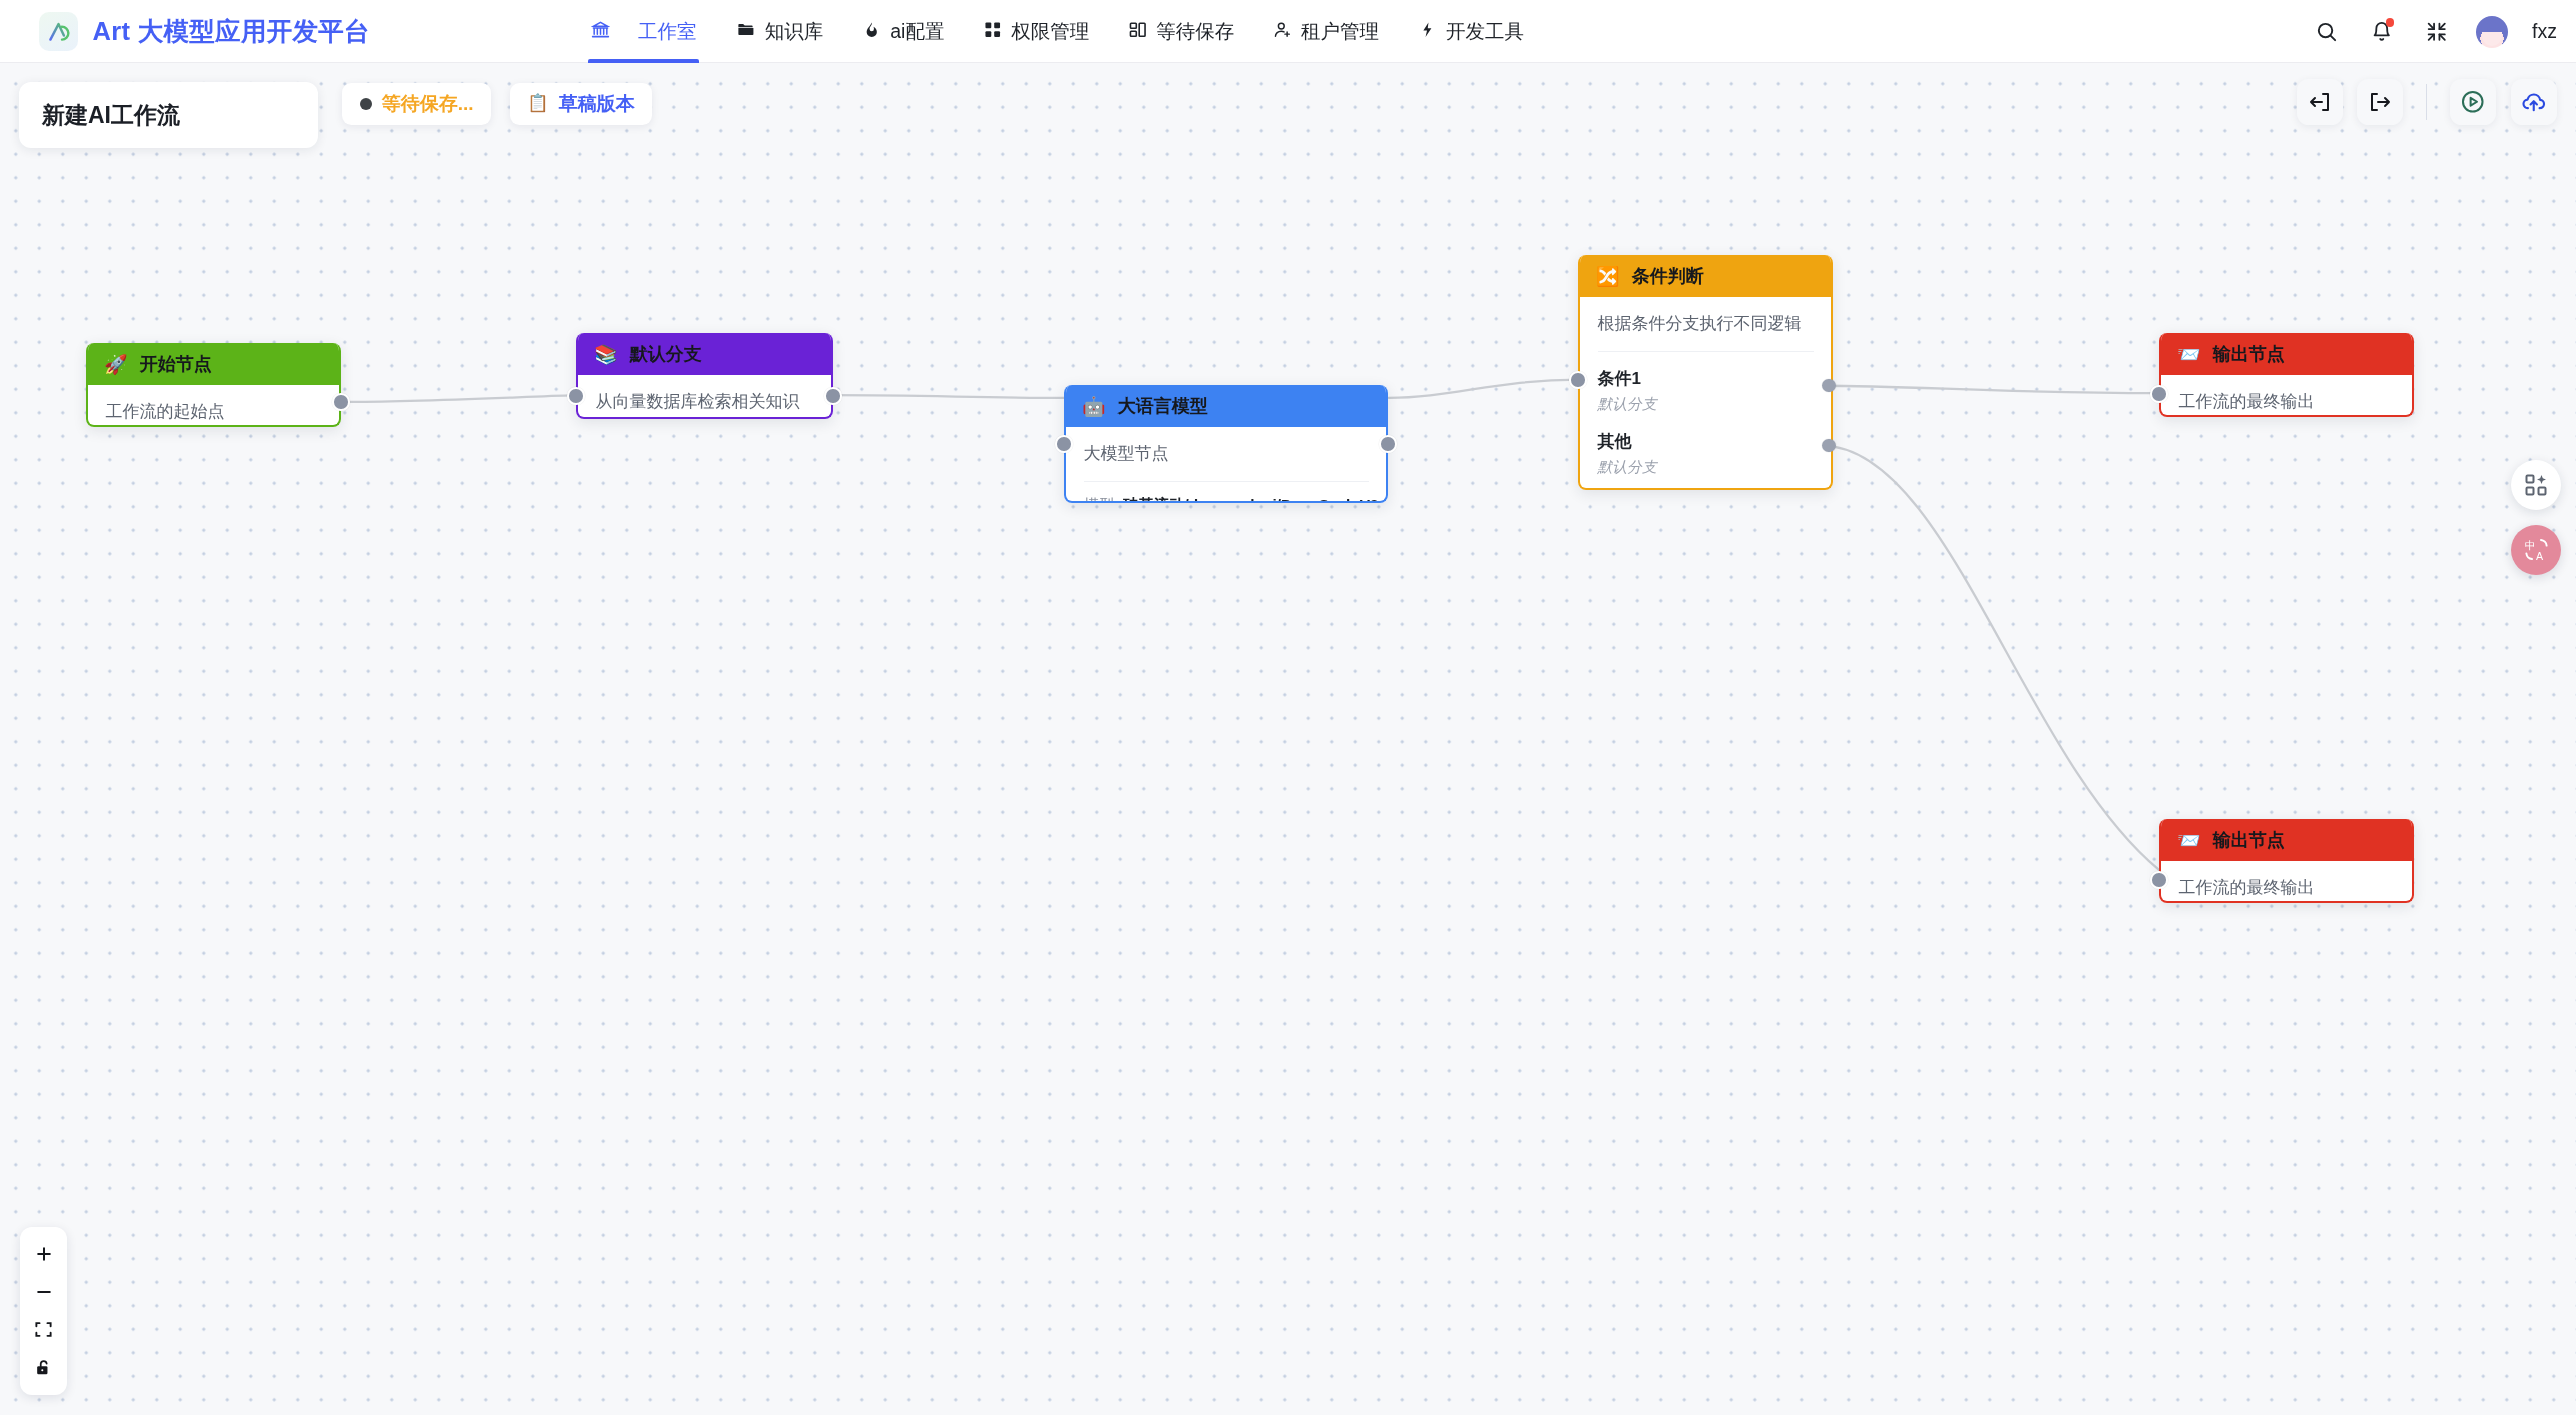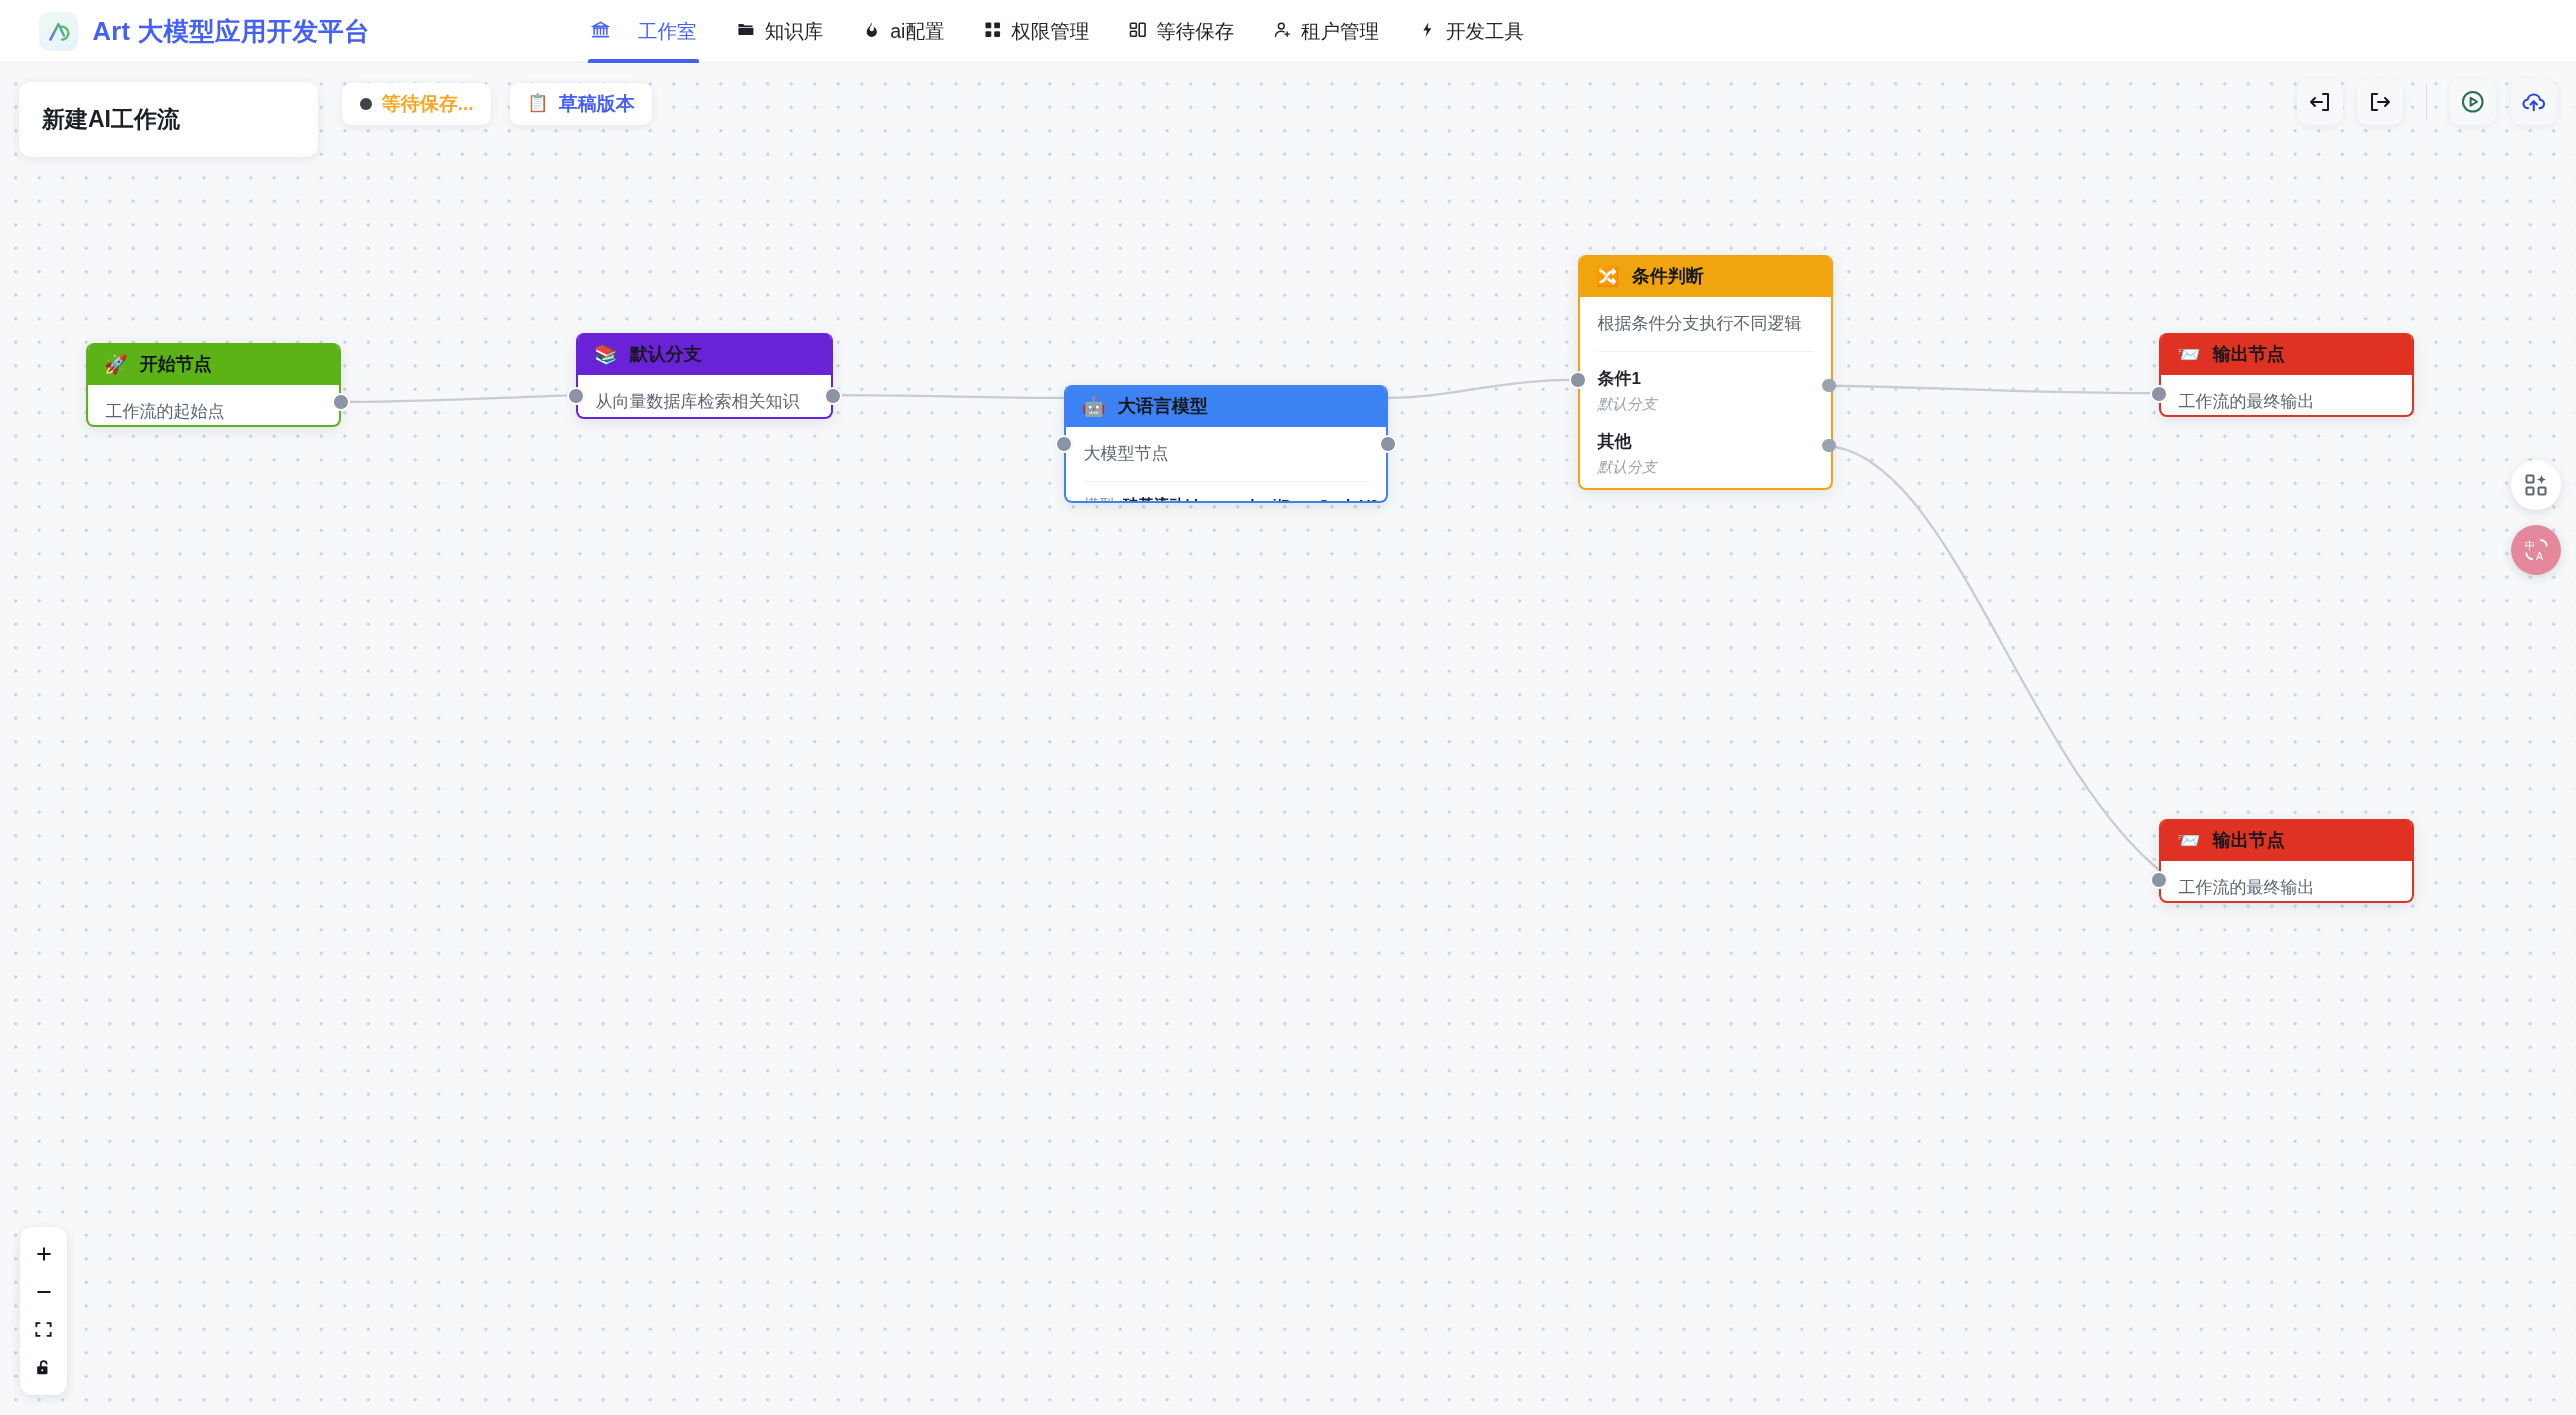--- a/index.html
+++ b/index.html
@@ -79,21 +79,21 @@
   .uname { font-size: 19.5px; color: #1f2329; white-space: nowrap; }
 
   
   .subbar {
     position: absolute; top: 63px; left: 0;
     width: 2576px; height: 70px;
     z-index: 30; pointer-events: none;
   }
   .wf-card {
     position: absolute; left: 19px; top: 19px;
-    width: 299px; height: 75px;
+    width: 299px; height: 66px;
     background: #fff; border-radius: 12px;
     box-shadow: 0 2px 10.7px rgba(20,30,60,.09);
     display: flex; align-items: center;
     padding: 0 23px; pointer-events: auto;
   }
   .wf-title { font-size: 23px; font-weight: 700; color: #1b1f26; white-space: nowrap; }
 
   .chip {
     position: absolute; top: 20px; height: 42px;
     background: #fff; border-radius: 9.4px;
@@ -293,20 +293,43 @@
     <div class="nav-item">
       <span class="nav-ico">
         <svg width="17.5" height="17.5" viewBox="0 0 24 24" fill="#1f2329">
           <path d="M13 2L6 13h5l-2 9 8-12h-5l1-8z"></path>
         </svg>
       </span>
       <span>开发工具</span>
     </div>
   </div>
 
+  <div class="head-right">
+    <div class="hbtn">
+      <svg width="23" height="23" viewBox="0 0 24 24" fill="none" stroke="#1f2329" stroke-width="2" stroke-linecap="round">
+        <circle cx="11" cy="11" r="7"></circle>
+          <path d="M16.5 16.5L21 21"></path>
+      </svg>
+    </div>
+    <div class="hbtn">
+      <svg width="21.5" height="21.5" viewBox="0 0 24 24" fill="none" stroke="#1f2329" stroke-width="2" stroke-linecap="round" stroke-linejoin="round">
+        <path d="M18 8a6 6 0 10-12 0c0 7-2 8-2 8h16s-2-1-2-8z"></path>
+          <path d="M10.3 20a2 2 0 003.4 0"></path>
+      </svg>
+      <span class="dot-badge"></span>
+    </div>
+    <div class="hbtn">
+      <svg width="21.5" height="21.5" viewBox="0 0 24 24" fill="none" stroke="#1f2329" stroke-width="2" stroke-linecap="round" stroke-linejoin="round">
+        <path d="M9 3v6H3M15 3v6h6M9 21v-6H3M15 21v-6h6"></path>
+        <path d="M3 3l6 6M21 3l-6 6M3 21l6-6M21 21l-6-6"></path>
+      </svg>
+    </div>
+    <div class="avatar"></div>
+    <div class="uname">fxz</div>
+  </div>
 </div>
 
 <div class="subbar">
 
   <div class="wf-card">
     <div class="wf-title">新建AI工作流</div>
   </div>
 
   <div class="chip chip-save">
     <span class="chip-dot"></span>

